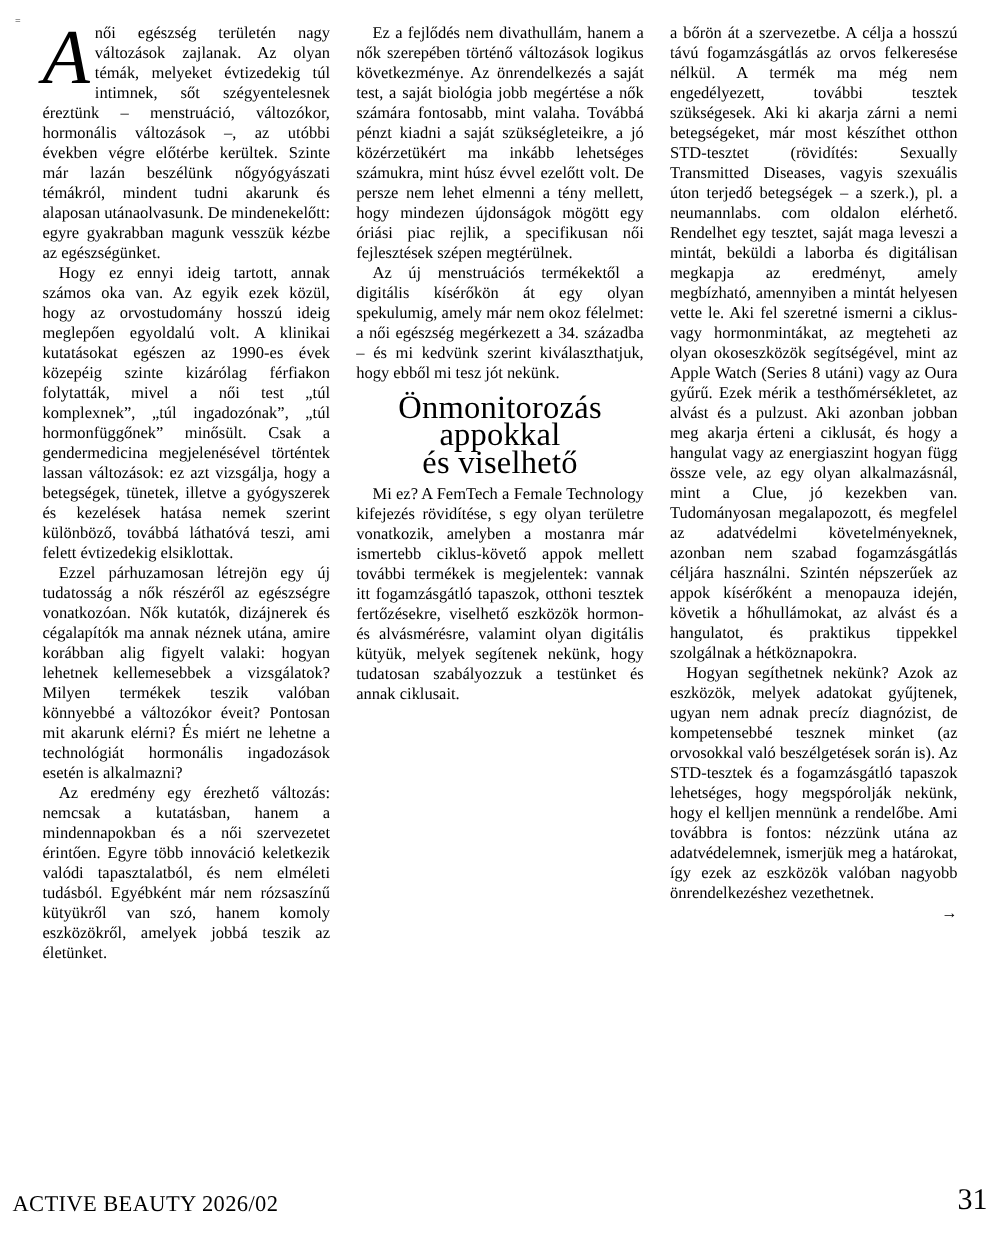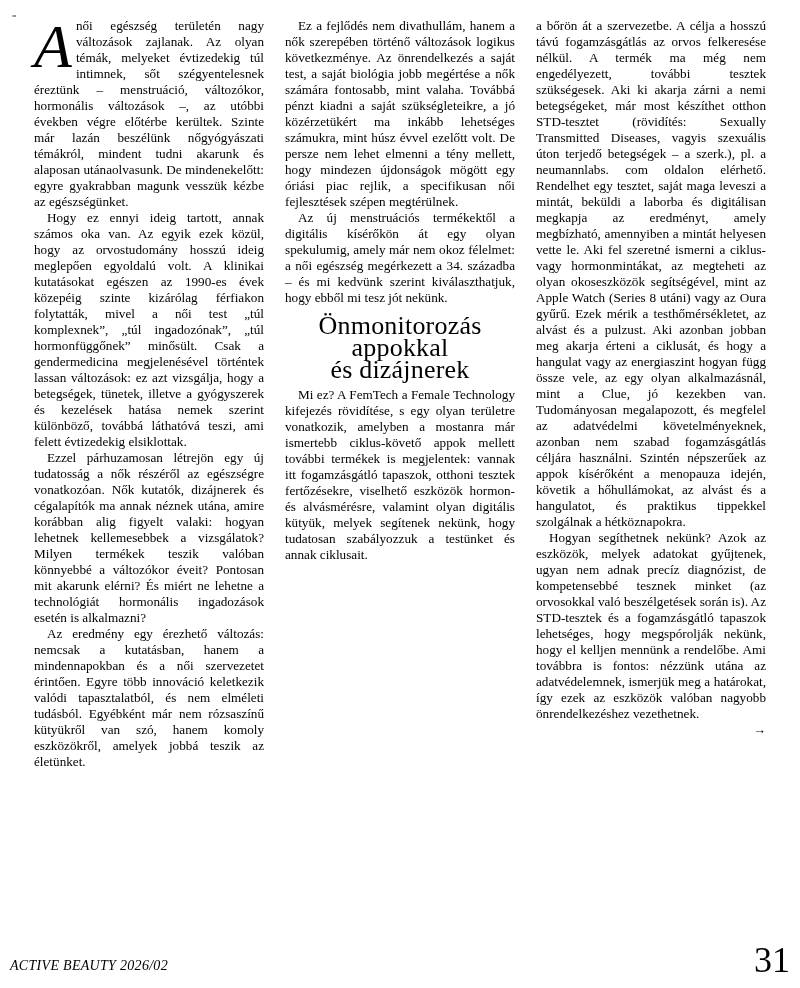--- a/index.html
+++ b/index.html
@@ -88,27 +88,26 @@
   .footer {
     position: absolute;
     left: 10px;
     bottom: 14px;
     width: 780px;
     display: flex;
     justify-content: space-between;
     align-items: flex-end;
   }
   .footer-left {
-    font-size: 14px;
+    font-size: 18px;
     letter-spacing: 0.3px;
     font-family: "Liberation Serif", serif;
-    font-style: italic;
   }
   .footer-right {
-    font-size: 36px;
+    font-size: 24px;
     font-family: "Liberation Serif", serif;
     line-height: 28px;
     margin-left: 40px;
   }
 
   .arrow-end {
     text-align: right;
     font-size: 13px;
   }
 </style>
@@ -129,21 +128,21 @@
       <p>Hogy ez ennyi ideig tartott, annak számos oka van. Az egyik ezek közül, hogy az orvostudomány hosszú ideig meglepően egyoldalú volt. A klinikai kutatásokat egészen az 1990-es évek közepéig szinte kizárólag férfiakon folytatták, mivel a női test „túl komplexnek”, „túl ingadozónak”, „túl hormonfüggőnek” minősült. Csak a gendermedicina megjelenésével történtek lassan változások: ez azt vizsgálja, hogy a betegségek, tünetek, illetve a gyógyszerek és kezelések hatása nemek szerint különböző, továbbá láthatóvá teszi, ami felett évtizedekig elsiklottak.</p>
       <p>Ezzel párhuzamosan létrejön egy új tudatosság a nők részéről az egészségre vonatkozóan. Nők kutatók, dizájnerek és cégalapítók ma annak néznek utána, amire korábban alig figyelt valaki: hogyan lehetnek kellemesebbek a vizsgálatok? Milyen termékek teszik valóban könnyebbé a változókor éveit? Pontosan mit akarunk elérni? És miért ne lehetne a technológiát hormonális ingadozások esetén is alkalmazni?</p>
       <p>Az eredmény egy érezhető változás: nemcsak a kutatásban, hanem a mindennapokban és a női szervezetet érintően. Egyre több innováció keletkezik valódi tapasztalatból, és nem elméleti tudásból. Egyébként már nem rózsaszínű kütyükről van szó, hanem komoly eszközökről, amelyek jobbá teszik az életünket.</p>
     </div>
 
     <div class="col">
       <p>Ez a fejlődés nem divathullám, hanem a nők szerepében történő változások logikus következménye. Az önrendelkezés a saját test, a saját biológia jobb megértése a nők számára fontosabb, mint valaha. Továbbá pénzt kiadni a saját szükségleteikre, a jó közérzetükért ma inkább lehetséges számukra, mint húsz évvel ezelőtt volt. De persze nem lehet elmenni a tény mellett, hogy mindezen újdonságok mögött egy óriási piac rejlik, a specifikusan női fejlesztések szépen megtérülnek.</p>
       <p>Az új menstruációs termékektől a digitális kísérőkön át egy olyan spekulumig, amely már nem okoz félelmet: a női egészség megérkezett a 34. századba – és mi kedvünk szerint kiválaszthatjuk, hogy ebből mi tesz jót nekünk.</p>
       <div class="section-head">
         <div>Önmonitorozás appokkal</div>
-        <div>és dizájnerek</div>
+        <div>és viselhető</div>
       </div>
       <p><span class="lead">Mi ez?</span><span> A FemTech a Female Technology kifejezés rövidítése, s egy olyan területre vonatkozik, amelyben a mostanra már ismertebb ciklus-követő appok mellett további termékek is megjelentek: vannak itt fogamzásgátló tapaszok, otthoni tesztek fertőzésekre, viselhető eszközök hormon- és alvásmérésre, valamint olyan digitális kütyük, melyek segítenek nekünk, hogy tudatosan szabályozzuk a testünket és annak ciklusait.</span></p>
     </div>
 
     <div class="col">
       <p class="noindent">a bőrön át a szervezetbe. A célja a hosszú távú fogamzásgátlás az orvos felkeresése nélkül. A termék ma még nem engedélyezett, további tesztek szükségesek. Aki ki akarja zárni a nemi betegségeket, már most készíthet otthon STD-tesztet (rövidítés: Sexually Transmitted Diseases, vagyis szexuális úton terjedő betegségek – a szerk.), pl. a neumannlabs. com oldalon elérhető. Rendelhet egy tesztet, saját maga leveszi a mintát, beküldi a laborba és digitálisan megkapja az eredményt, amely megbízható, amennyiben a mintát helyesen vette le. Aki fel szeretné ismerni a ciklus- vagy hormonmintákat, az megteheti az olyan okoseszközök segítségével, mint az Apple Watch (Series 8 utáni) vagy az Oura gyűrű. Ezek mérik a testhőmérsékletet, az alvást és a pulzust. Aki azonban jobban meg akarja érteni a ciklusát, és hogy a hangulat vagy az energiaszint hogyan függ össze vele, az egy olyan alkalmazásnál, mint a Clue, jó kezekben van. Tudományosan megalapozott, és megfelel az adatvédelmi követelményeknek, azonban nem szabad fogamzásgátlás céljára használni. Szintén népszerűek az appok kísérőként a menopauza idején, követik a hőhullámokat, az alvást és a hangulatot, és praktikus tippekkel szolgálnak a hétköznapokra.</p>
       <p><span class="lead">Hogyan segíthetnek nekünk?</span><span> Azok az eszközök, melyek adatokat gyűjtenek, ugyan nem adnak precíz diagnózist, de kompetensebbé tesznek minket (az orvosokkal való beszélgetések során is). Az STD-tesztek és a fogamzásgátló tapaszok lehetséges, hogy megspórolják nekünk, hogy el kelljen mennünk a rendelőbe. Ami továbbra is fontos: nézzünk utána az adatvédelemnek, ismerjük meg a határokat, így ezek az eszközök valóban nagyobb önrendelkezéshez vezethetnek.</span></p>
       <div class="arrow-end">→</div>
     </div>
 

